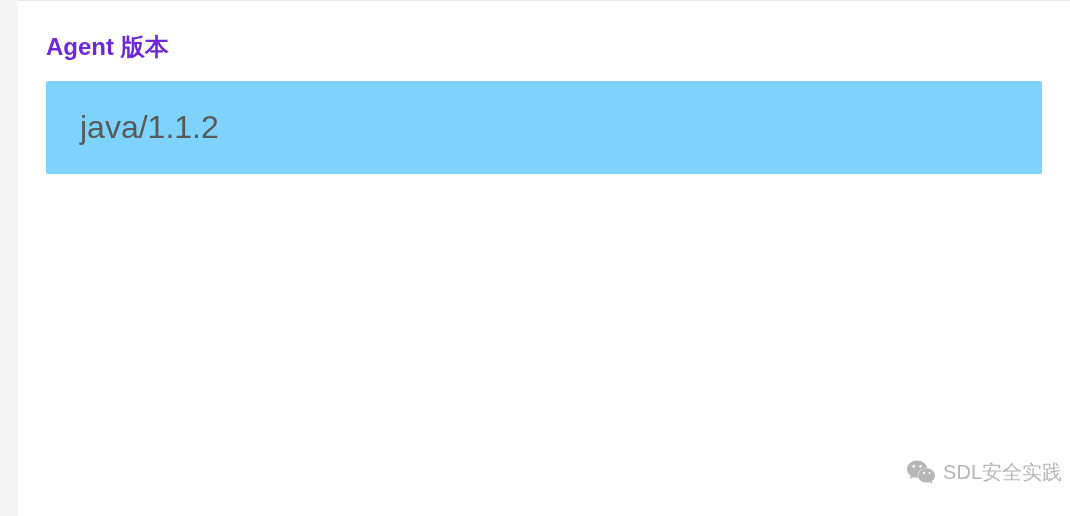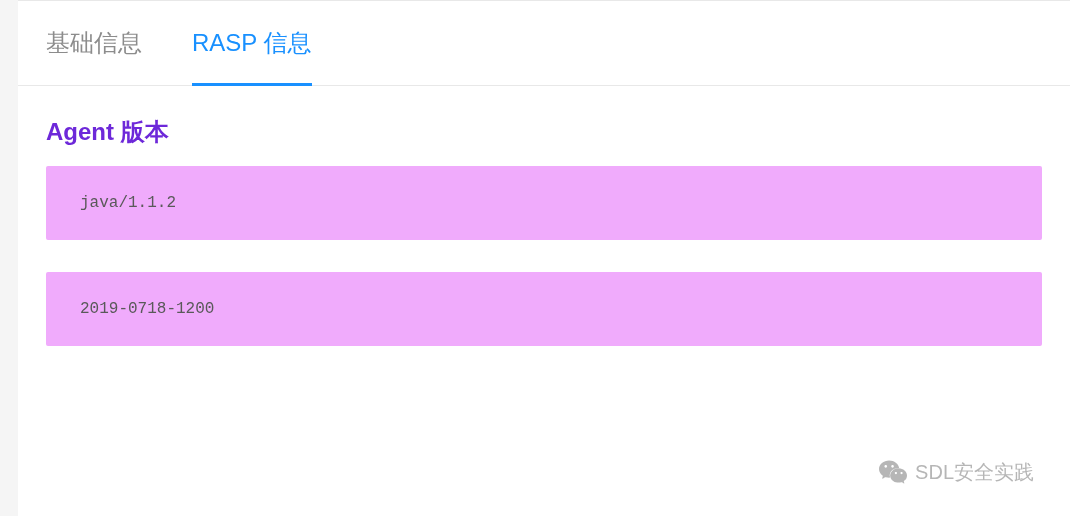--- a/index.html
+++ b/index.html
@@ -44,30 +44,30 @@
     .section {
       margin-bottom: 32px;
     }
     .section-title {
       font-size: 24px;
       font-weight: 600;
       color: #6d28d9;
       margin-bottom: 18px;
     }
     .value-box {
-      background: #f0abfc;
+      background: #7dd3fc;
       padding: 28px 34px;
-      font-size: 16px;
+      font-size: 32px;
       color: #595959;
-      font-family: Liberation Mono, monospace;
+      font-family: Liberation Sans, sans-serif;
       border-radius: 2px;
     }
     .watermark {
       position: absolute;
-      right: 36px;
+      right: 8px;
       bottom: 30px;
       display: flex;
       align-items: center;
       gap: 8px;
       color: #9e9e9e;
       font-size: 20px;
       opacity: 0.75;
     }
     .watermark-icon {
       width: 28px;
@@ -79,33 +79,28 @@
     .watermark-icon svg {
       width: 28px;
       height: 28px;
       fill: #9e9e9e;
     }
   </style>
 </head>
 <body>
 
 <div class="page">
-  <div class="tabs">
-    <div class="tab">基础信息</div>
-    <div class="tab active">RASP 信息</div>
-  </div>
 
   <div class="content">
     <div class="section">
       <div class="section-title">Agent 版本</div>
       <div class="value-box">java/1.1.2</div>
     </div>
 
     <div class="section">
-      <div class="value-box">2019-0718-1200</div>
     </div>
   </div>
 </div>
 
 <div class="watermark">
   <span class="watermark-icon">
     <svg viewBox="0 0 24 24">
         <path d="M8.691 2.188C3.891 2.188 0 5.476 0 9.53c0 2.212 1.17 4.203 3.002 5.55a.59.59 0 0 1 .213.665l-.39 1.48c-.019.07-.048.141-.048.213 0 .163.13.295.29.295a.326.326 0 0 0 .167-.054l1.903-1.114a.864.864 0 0 1 .717-.098 10.16 10.16 0 0 0 2.837.403c.276 0 .543-.027.811-.05-.857-2.578.157-4.972 1.932-6.446 1.703-1.415 3.882-1.98 5.853-1.838-.576-3.583-4.196-6.348-8.596-6.348zM5.785 5.991c.642 0 1.162.529 1.162 1.18a1.17 1.17 0 0 1-1.162 1.178A1.17 1.17 0 0 1 4.623 7.17c0-.651.52-1.18 1.162-1.18zm5.813 0c.642 0 1.162.529 1.162 1.18a1.17 1.17 0 0 1-1.162 1.178 1.17 1.17 0 0 1-1.162-1.179c0-.651.52-1.18 1.162-1.18zm5.34 2.867c-1.797-.052-3.746.512-5.28 1.786-1.72 1.428-2.687 3.72-1.78 6.22.942 2.453 3.666 4.229 6.884 4.229.826 0 1.622-.12 2.361-.336a.72.72 0 0 1 .598.082l1.584.926a.272.272 0 0 0 .14.047c.134 0 .24-.111.24-.247 0-.06-.023-.12-.038-.177l-.327-1.233a.49.49 0 0 1 .177-.554C23.37 18.473 24 16.871 24 15.075c0-3.38-3.235-6.115-7.062-6.217zm-2.446 3.124c.535 0 .969.44.969.982a.976.976 0 0 1-.969.983.976.976 0 0 1-.969-.983c0-.542.434-.982.969-.982zm4.844 0c.535 0 .969.44.969.982a.976.976 0 0 1-.969.983.976.976 0 0 1-.969-.983c0-.542.434-.982.969-.982z"></path>
       </svg>
   </span>

